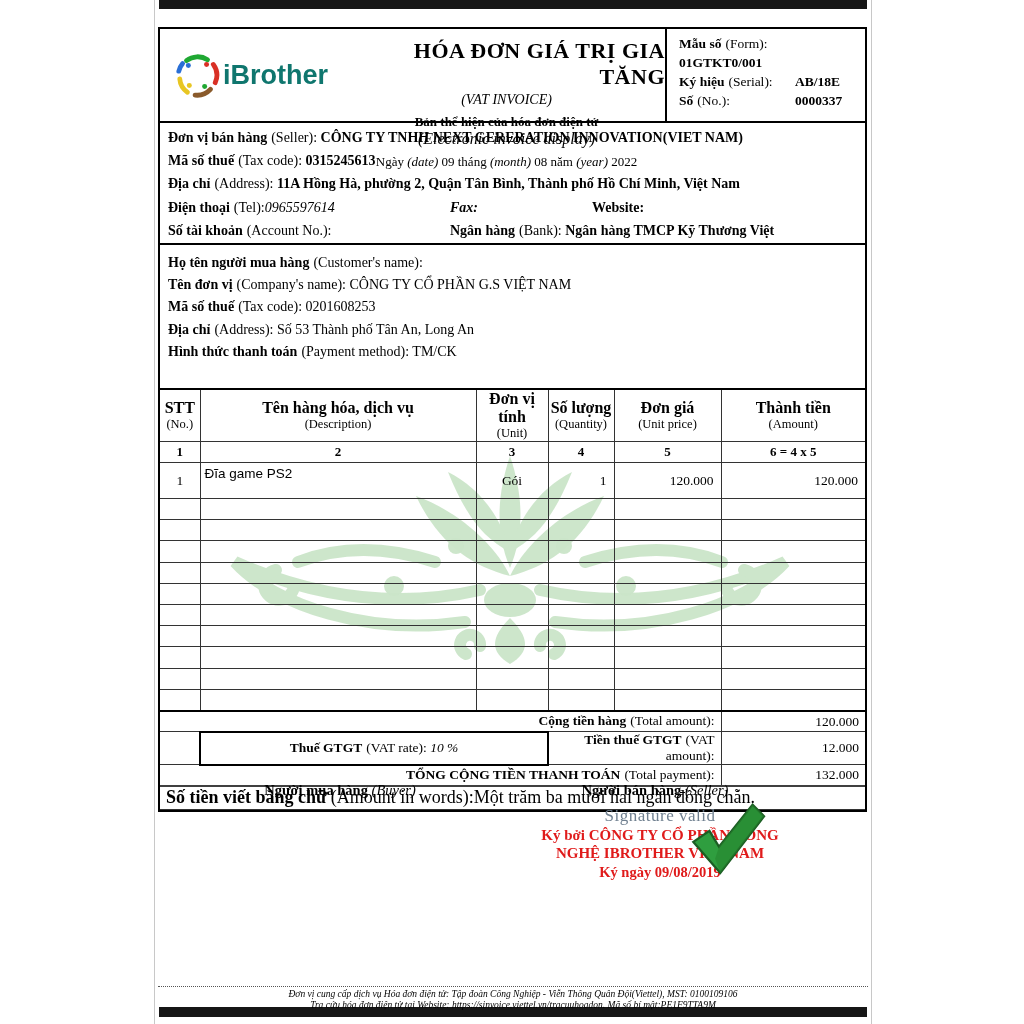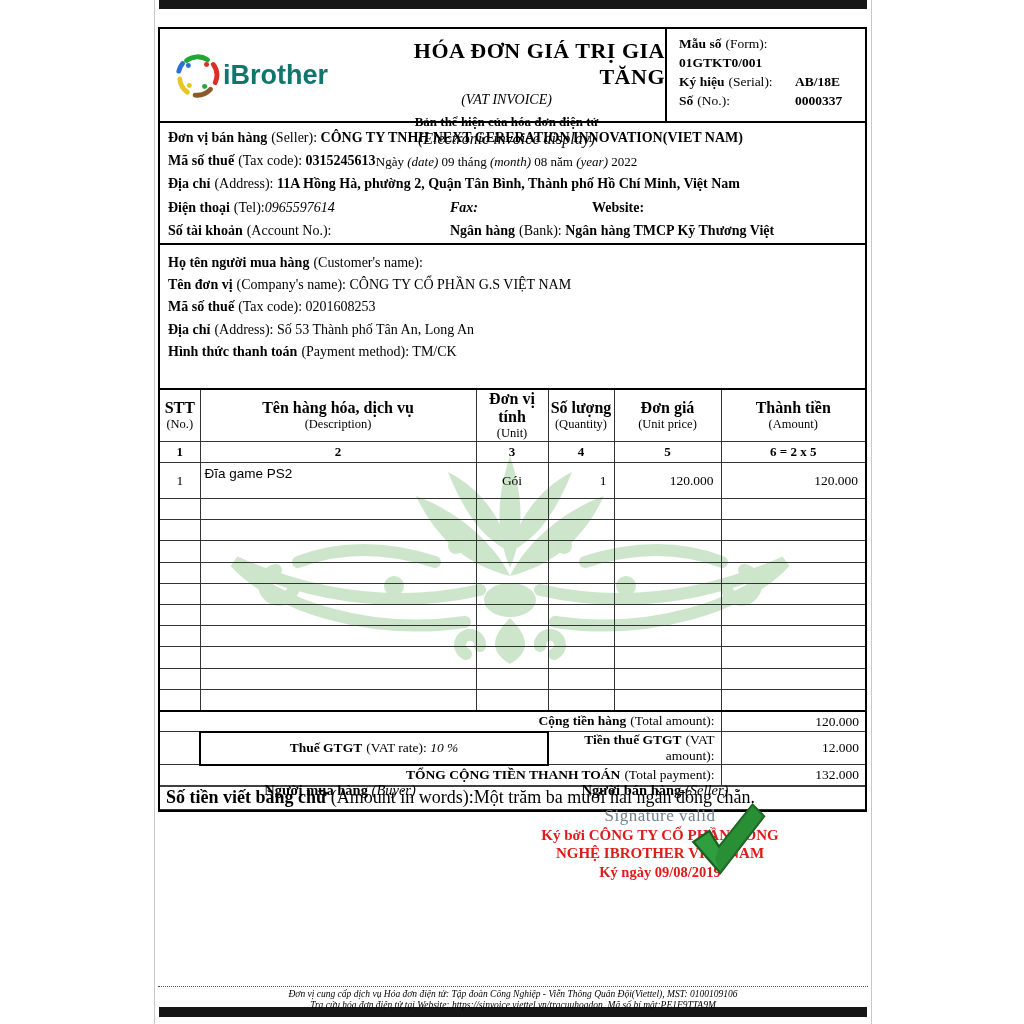--- a/index.html
+++ b/index.html
@@ -221,21 +221,21 @@
               <div class="h-vi">Thành tiền</div>
               <div class="h-en">(Amount)</div>
             </th>
       </tr>
       <tr class="num-row">
         <td>1</td>
         <td>2</td>
         <td>3</td>
         <td>4</td>
         <td>5</td>
-        <td>6 = 2 x 5</td>
+        <td>6 = 4 x 5</td>
       </tr>
       <tr class="data-row">
         <td class="cell-stt">1</td>
         <td class="cell-desc">Đĩa game PS2</td>
         <td class="cell-center">Gói</td>
         <td class="cell-right">1</td>
         <td class="cell-right">120.000</td>
         <td class="cell-right">120.000</td>
       </tr>
       <tr class="er">

